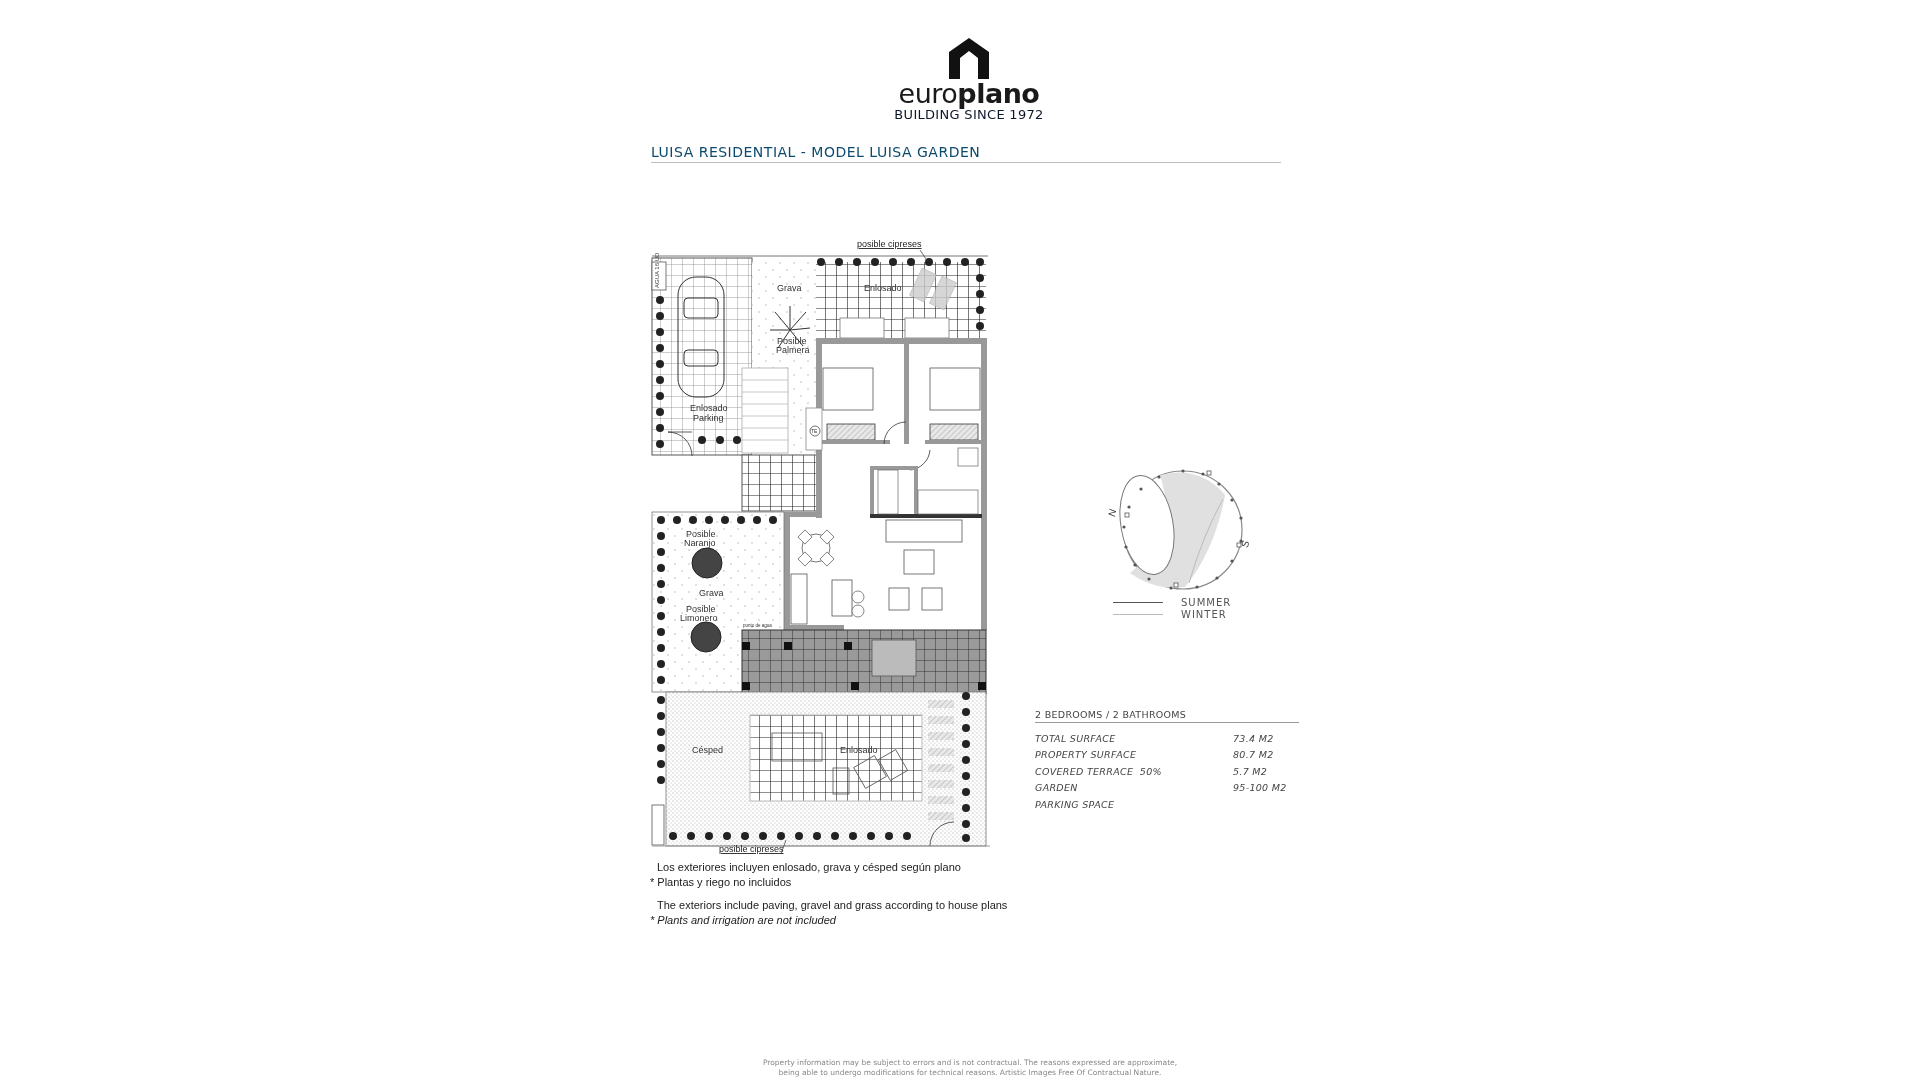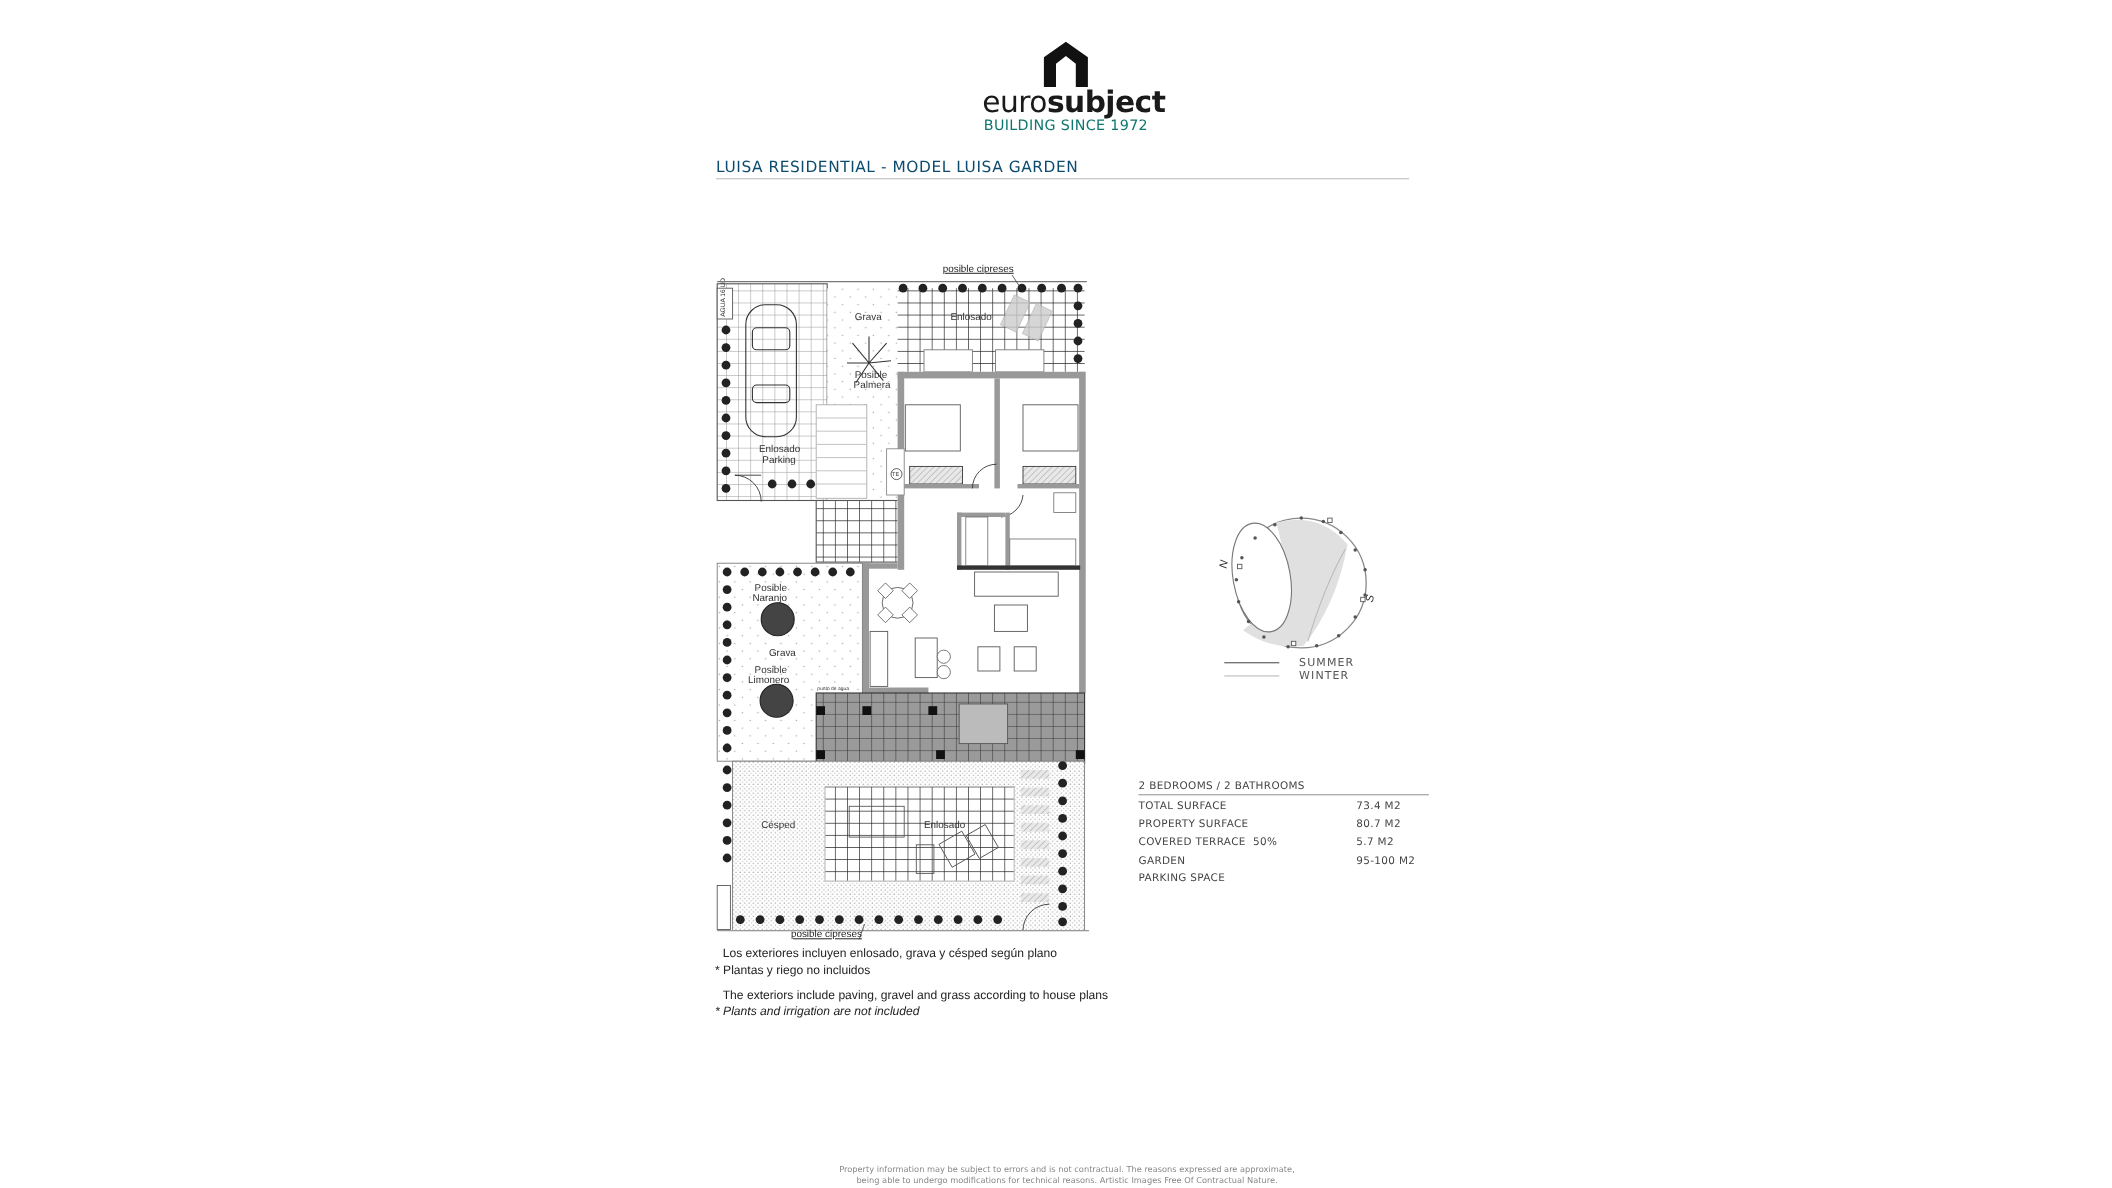--- a/index.html
+++ b/index.html
@@ -2,44 +2,44 @@
 <html><head>
 <meta charset="utf-8">
 <style>
   html, body { margin:0; padding:0; background:#ffffff; }
   body { width:1920px; height:1080px; position:relative; overflow:hidden; font-family:"DejaVu Sans", sans-serif; color:#333; }
   .abs { position:absolute; }
   #logo { left:893px; top:36px; width:152px; text-align:center; }
   #logo .house { display:block; margin:0 auto; }
   #logo .brand { font-family:"DejaVu Sans", sans-serif; font-size:27px; line-height:28px; color:#1a1a1a; letter-spacing:-0.5px; white-space:nowrap; }
   #logo .brand b { font-weight:bold; }
-  #logo .tag { font-size:13px; color:#0f766e; letter-spacing:0.3px; white-space:nowrap; margin-top:-1px; }
+  #logo .tag { font-size:13px; color:#0f172a; letter-spacing:0.3px; white-space:nowrap; margin-top:-1px; }
   #title { left:651px; top:144px; font-size:14px; letter-spacing:0.5px; color:#0c4a6e; white-space:nowrap; }
   #title-rule { left:651px; top:162px; width:630px; height:1px; background:#bdbdbd; }
   #plan { left:648px; top:236px; }
   .note { font-family:"Liberation Sans", sans-serif; font-size:11px; color:#222; white-space:nowrap; }
   #legend { left:1113px; top:596px; font-size:10px; color:#555; letter-spacing:1px; }
   #legend .row { display:flex; align-items:center; height:12px; }
   #legend .line { width:50px; height:1px; margin-right:18px; }
   #specs { left:1035px; top:709px; width:264px; font-size:9.5px; color:#444; letter-spacing:0.3px; }
   #specs .hdr { border-bottom:1px solid #9a9a9a; padding-bottom:2px; margin-bottom:4px; }
-  #specs .row { display:flex; height:16.6px; align-items:flex-start; }
+  #specs .row { display:flex; height:16.6px; align-items:flex-end;font-style:italic; }
   #specs .k { width:198px; }
   #specs .v { flex:1; }
   #footer { left:700px; top:1058px; width:540px; text-align:center; font-size:7.5px; color:#888; line-height:10px; }
   svg text { font-family:"Liberation Sans", sans-serif; }
 </style>
 </head>
 <body>
 
 <div id="logo" class="abs">
   <svg class="house" width="44" height="44" viewBox="0 0 44 44">
     <path d="M2 43 V16 L22 2 L42 16 V43 H31 V22 L22 15 L13 22 V43 Z" fill="#111"></path>
   </svg>
-  <div class="brand"><span>euro</span><b>subject</b></div>
+  <div class="brand"><span>euro</span><b>plano</b></div>
   <div class="tag">BUILDING SINCE 1972</div>
 </div>
 
 <div id="title" class="abs">LUISA RESIDENTIAL - MODEL LUISA GARDEN</div>
 <div id="title-rule" class="abs"></div>
 
 <svg id="plan" class="abs" width="345" height="625" viewBox="648 236 345 625">
   <defs>
     <pattern id="tile" width="11" height="11" patternUnits="userSpaceOnUse">
       <rect width="11" height="11" fill="#fff"></rect>

